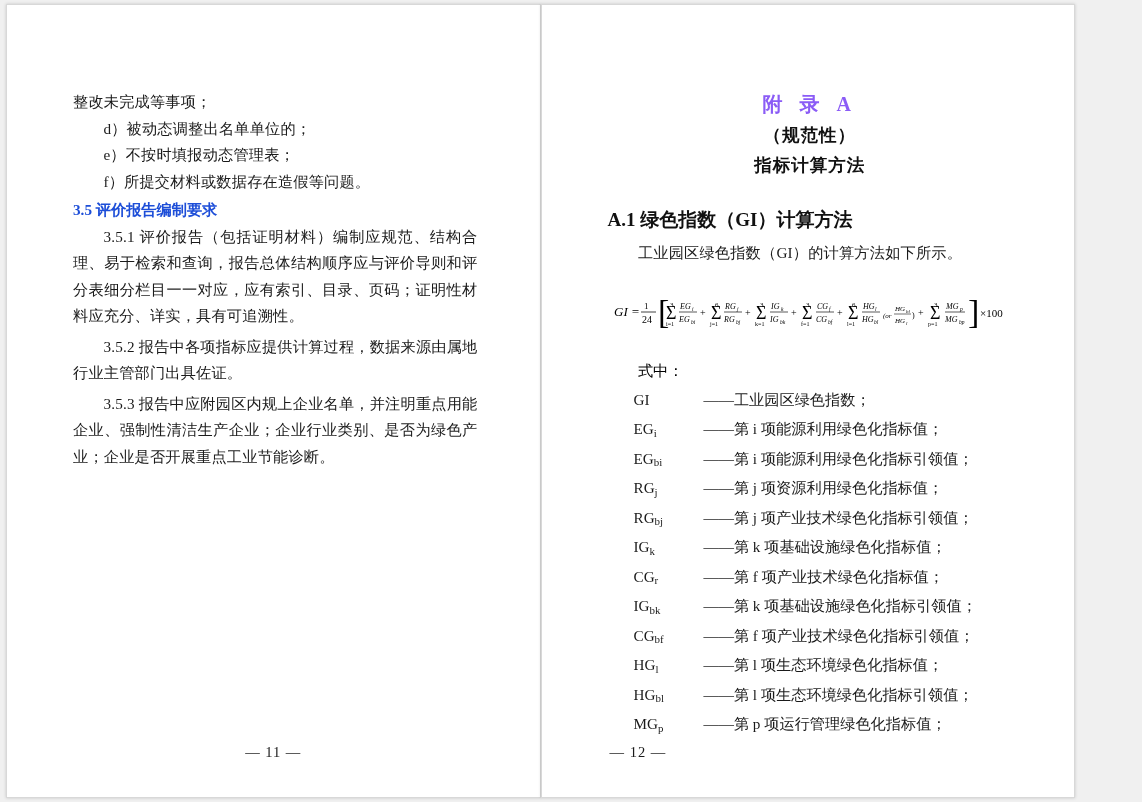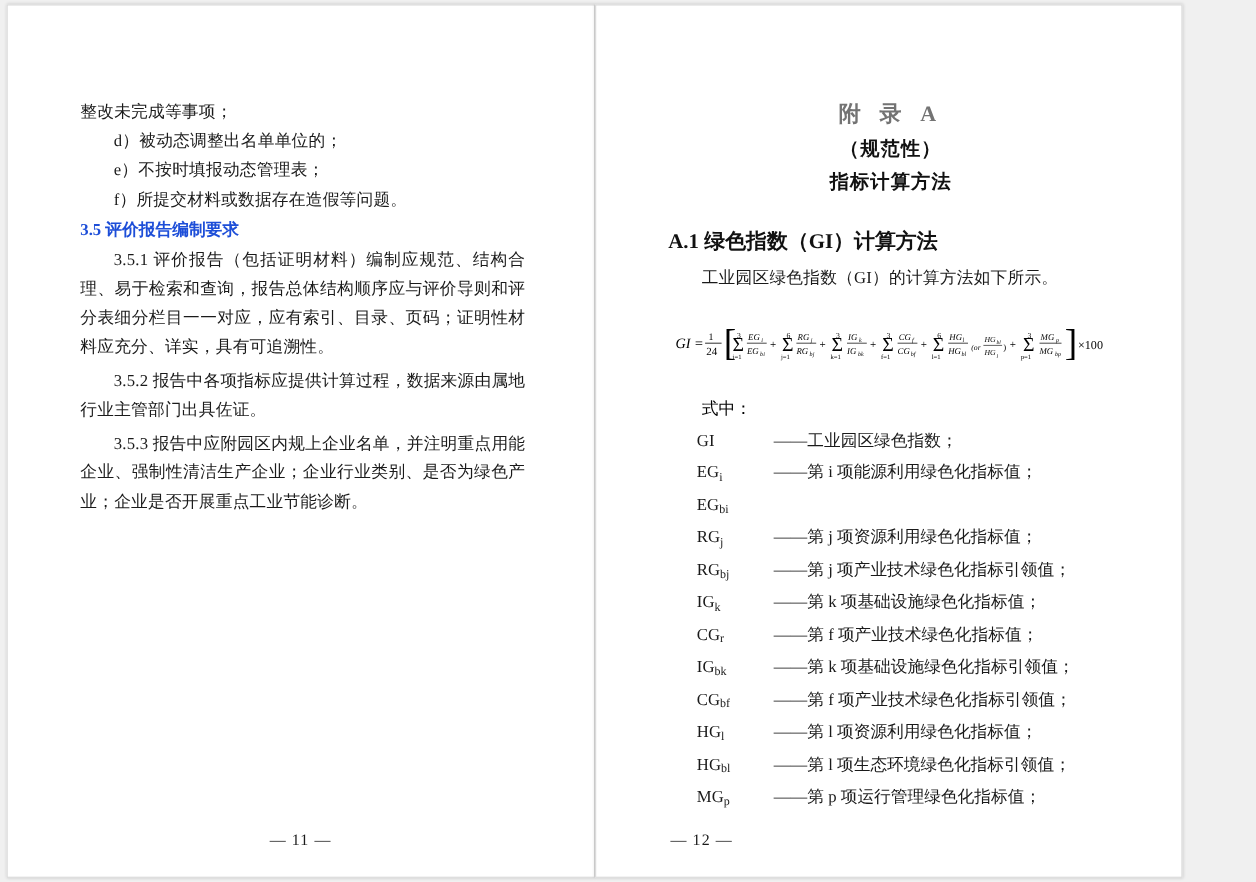--- a/index.html
+++ b/index.html
@@ -50,38 +50,38 @@
     font-weight: bold;
     font-size: 15.2px;
     line-height: 26.5px;
     color: #1d4ed8;
     margin-top: 2px;
   }
   .para { margin: 0; }
   .gap-sm { height: 4px; }
   .page-number {
     position: absolute;
-    bottom: 24px;
+    bottom: 36px;
     width: 100%;
     text-align: center;
     font-size: 14.5px;
     color: #1a1a1a;
     font-family: "Liberation Serif", "DejaVu Serif", serif;
     letter-spacing: 1px;
   }
   .page-number.left-num { text-align: center; padding-right: 30px; }
   .page-number.right-num { text-align: left; padding-left: 68px; }
 
   
   .appendix-title {
     text-align: center;
     font-weight: bold;
     font-size: 20px;
     line-height: 31px;
-    color: #737373;
+    color: #8b5cf6;
     letter-spacing: 2px;
   }
   .appendix-title .ln1 { letter-spacing: 6px; }
   .appendix-sub {
     text-align: center;
     font-weight: bold;
     font-size: 17.5px;
     line-height: 30px;
     color: #111;
     letter-spacing: 1px;
@@ -248,20 +248,21 @@
         <div class="def-row">
           <span class="def-sym"><span>GI</span><sub></sub></span>
           <span class="def-txt">——工业园区绿色指数；</span>
         </div>
         <div class="def-row">
           <span class="def-sym"><span>EG</span><sub>i</sub></span>
           <span class="def-txt">——第 i 项能源利用绿色化指标值；</span>
         </div>
         <div class="def-row">
           <span class="def-sym"><span>EG</span><sub>bi</sub></span>
+          <span class="def-txt">——第 i 项能源利用绿色化指标引领值；</span>
         </div>
         <div class="def-row">
           <span class="def-sym"><span>RG</span><sub>j</sub></span>
           <span class="def-txt">——第 j 项资源利用绿色化指标值；</span>
         </div>
         <div class="def-row">
           <span class="def-sym"><span>RG</span><sub>bj</sub></span>
           <span class="def-txt">——第 j 项产业技术绿色化指标引领值；</span>
         </div>
         <div class="def-row">
@@ -275,21 +276,21 @@
         <div class="def-row">
           <span class="def-sym"><span>IG</span><sub>bk</sub></span>
           <span class="def-txt">——第 k 项基础设施绿色化指标引领值；</span>
         </div>
         <div class="def-row">
           <span class="def-sym"><span>CG</span><sub>bf</sub></span>
           <span class="def-txt">——第 f 项产业技术绿色化指标引领值；</span>
         </div>
         <div class="def-row">
           <span class="def-sym"><span>HG</span><sub>l</sub></span>
-          <span class="def-txt">——第 l 项资源利用绿色化指标值；</span>
+          <span class="def-txt">——第 l 项生态环境绿色化指标值；</span>
         </div>
         <div class="def-row">
           <span class="def-sym"><span>HG</span><sub>bl</sub></span>
           <span class="def-txt">——第 l 项生态环境绿色化指标引领值；</span>
         </div>
         <div class="def-row">
           <span class="def-sym"><span>MG</span><sub>p</sub></span>
           <span class="def-txt">——第 p 项运行管理绿色化指标值；</span>
         </div>
       </div>

